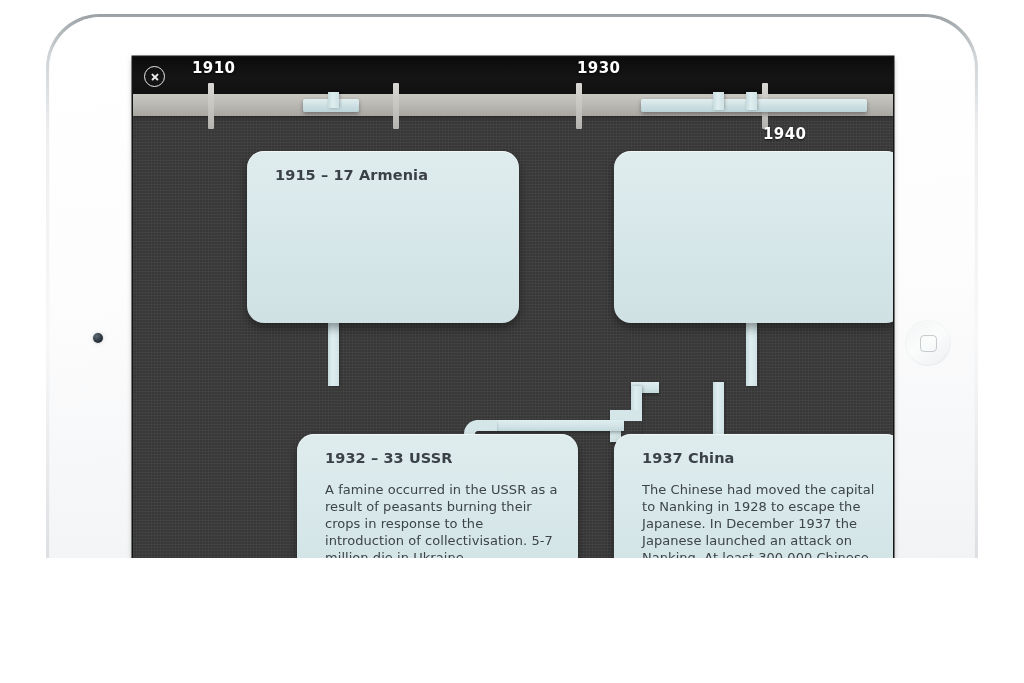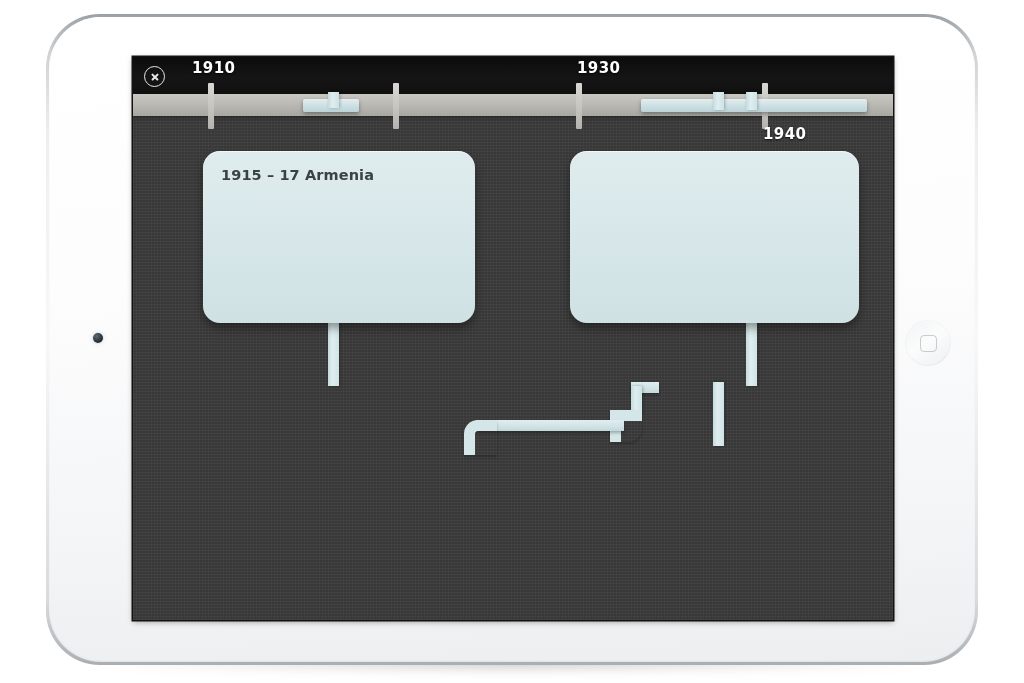--- a/index.html
+++ b/index.html
@@ -2,21 +2,21 @@
 <html><head>
 <meta charset="utf-8">
 <title>Genocide Timeline — iPad</title>
 <style>
   html,body{margin:0;padding:0;}
   body{
     width:1024px;height:683px;overflow:hidden;
     background:#ffffff;
     font-family:"DejaVu Sans","Liberation Sans",sans-serif;
   }
-  #stage{position:relative;width:1024px;height:683px;overflow:hidden;background:#fff;}
+  #stage{position:relative;width:1024px;height:558px;overflow:hidden;background:#fff;}
 
   
   .ipad-shadow{
     position:absolute;left:44px;top:16px;width:938px;height:652px;
     border-radius:56px;
     background:radial-gradient(ellipse at 50% 92%, rgba(0,0,0,.22) 0%, rgba(0,0,0,0) 62%);
     filter:blur(6px);
   }
   .ipad-edge{
     position:absolute;left:46px;top:14px;width:932px;height:651px;
@@ -107,21 +107,21 @@
   .elbow{
     position:absolute;border-style:solid;border-color:#d5e6e8;
     box-shadow:0 2px 3px rgba(0,0,0,.22);
   }
 
   
   .card{
     position:absolute;border-radius:17px;
     background:linear-gradient(180deg,#dfeced 0%,#d8e8ea 46%,#cfe1e3 100%);
     box-shadow:0 5px 10px rgba(0,0,0,.38), inset 0 1px 0 rgba(255,255,255,.55);
-    padding:16px 18px 14px 18px;box-sizing:border-box;
+    padding:16px 18px 14px 28px;box-sizing:border-box;margin-left:44px;
   }
   .card h3{
     margin:0 0 16px 0;font-size:14.5px;font-weight:bold;color:#3b4247;
     letter-spacing:.1px;
   }
   .card p{
     margin:0;font-size:13px;line-height:1.30;color:#3d4449;letter-spacing:.05px;
   }
 </style>
 </head>
@@ -180,17 +180,25 @@
       <div class="year" style="left:444px;top:-35px;">1930</div>
       <div class="year" style="left:614px;top:31px;margin-left:16px;">1940</div>
 
       <div class="card" style="left:70px;top:57px;width:272px;height:172px;">
         <h3>1915 – 17 Armenia</h3>
       </div>
 
       <div class="card" style="left:437px;top:57px;width:289px;height:172px;">
       </div>
 
-
+      <div class="card" style="left:120px;top:340px;width:281px;height:172px;">
+        <h3>1932 – 33 USSR</h3>
+        <p>A famine occurred in the USSR as a result of peasants burning their crops in response to the introduction of collectivisation. 5-7 million die in Ukraine.</p>
+      </div>
+
+      <div class="card" style="left:437px;top:340px;width:289px;height:172px;">
+        <h3>1937 China</h3>
+        <p>The Chinese had moved the capital to Nanking in 1928 to escape the Japanese. In December 1937 the Japanese launched an attack on Nanking.  At least 300,000 Chinese died and 20,000 women were raped.</p>
+      </div>
 
     </div>
   </div>
 </div>
 
 </body></html>

